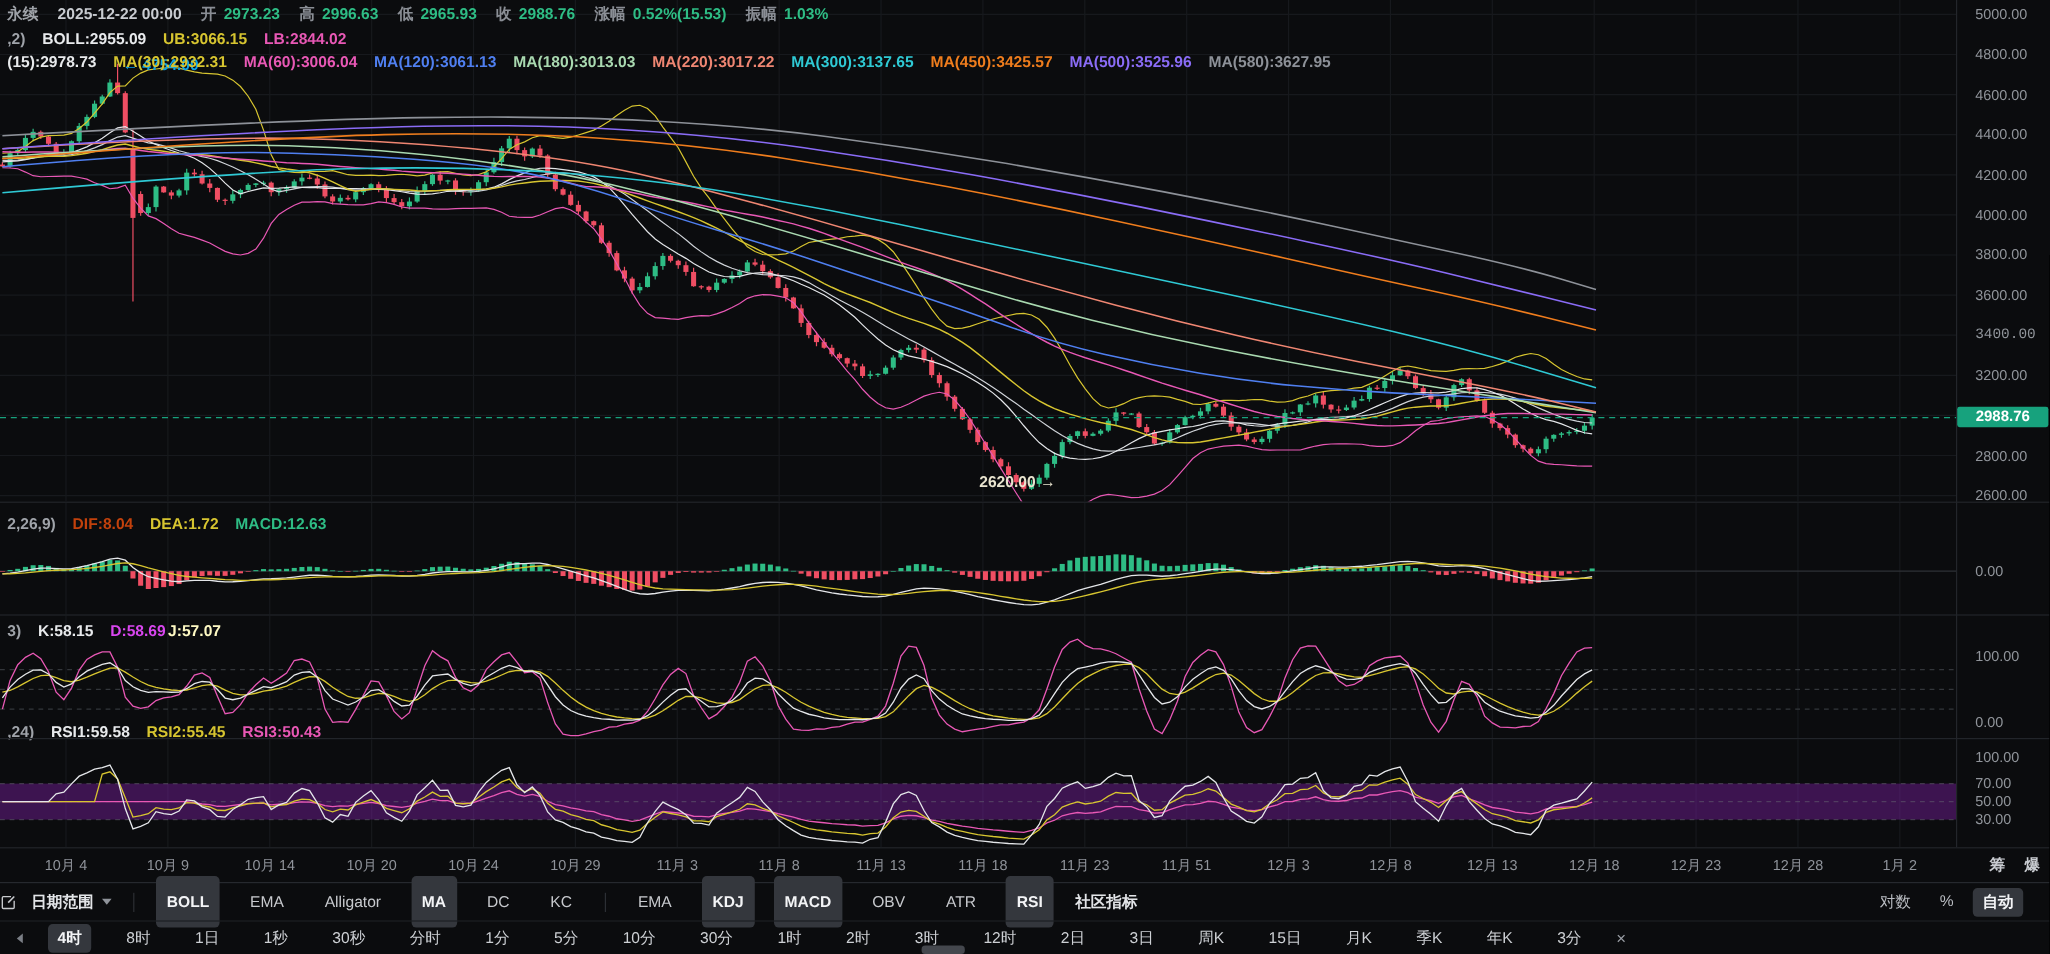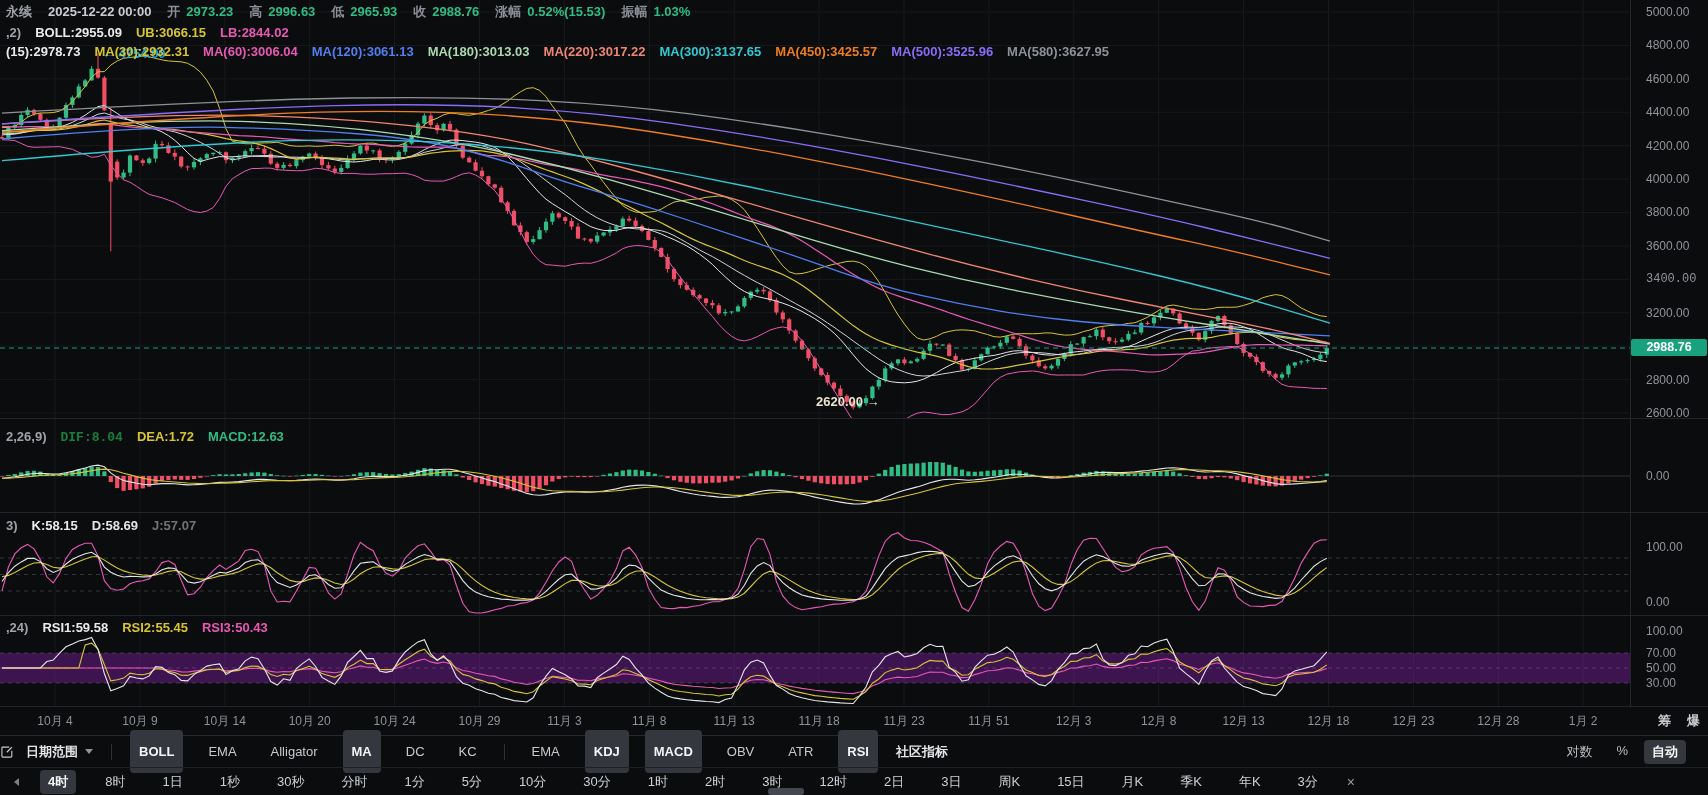--- a/index.html
+++ b/index.html
@@ -5,21 +5,21 @@
   html,body{margin:0;padding:0;background:#000;}
   #app{position:relative;width:1708px;height:795px;background:#0b0c0e;overflow:hidden;
        font-family:"Liberation Sans","DejaVu Sans",sans-serif;-webkit-font-smoothing:antialiased;}
   svg{position:absolute;left:0;display:block;}
   .hdr{position:absolute;left:6px;font-size:13px;font-weight:600;white-space:nowrap;z-index:6;pointer-events:none;}
   #hdr1{top:3px;}
   #hdr2{top:25px;}
   #hdr3{top:44px;}
   #macd-row{top:429px;}
   #kdj-row{top:518px;}
-  #rsi-row{top:620px;}
+  #rsi-row{top:602px;}
   .ann{position:absolute;font-size:13px;font-weight:700;z-index:4;pointer-events:none;white-space:nowrap;}
   #ann-high{left:102px;top:46px;color:#0ea5e9;}
   #ann-low{left:816px;top:394px;color:#e9e4cf;}
   .hsep{position:absolute;left:0;width:1708px;height:1px;background:#22252a;z-index:7;}
   #axis{position:absolute;left:1630px;top:0;width:78px;height:706px;border-left:1px solid #23262b;z-index:5;}
   .axlbl{position:absolute;left:15px;font-size:12px;color:#90949a;white-space:nowrap;}
   #price-badge{position:absolute;left:1631px;width:76px;height:17px;background:#17a27d;color:#fff;
        font-size:12.5px;font-weight:700;text-align:center;line-height:17px;border-radius:2px;z-index:8;}
   #timeaxis{position:absolute;left:0;top:706px;width:1708px;height:29px;z-index:5;}
   .tick{position:absolute;top:7px;transform:translateX(-50%);font-size:12px;color:#8f939a;white-space:nowrap;}
@@ -807,22 +807,22 @@
       <path d="M2.0 52.0L8.4 52.0L14.8 52.0L21.2 52.0L27.6 52.0L34.0 52.0L40.4 52.0L46.8 52.0L53.2 52.0L59.6 52.0L66.0 52.0L72.4 52.0L78.8 52.0L85.2 29.0L91.6 27.2L98.0 33.1L104.4 48.7L110.8 64.9L117.2 63.7L123.6 62.1L130.0 57.1L136.4 58.2L142.8 58.7L149.2 57.3L155.6 52.8L162.0 53.2L168.4 55.4L174.8 56.5L181.2 59.2L187.6 59.4L194.0 57.2L200.4 55.6L206.8 53.8L213.2 53.3L219.6 53.0L226.0 56.4L232.4 55.1L238.8 54.4L245.2 51.6L251.6 50.0L258.0 50.4L264.4 53.4L270.8 58.6L277.2 60.5L283.6 58.3L290.0 59.0L296.4 54.7L302.8 52.4L309.2 50.3L315.6 53.0L322.0 57.6L328.4 59.5L334.8 61.3L341.2 58.0L347.6 51.6L354.0 48.2L360.4 44.1L366.8 47.6L373.2 47.5L379.6 53.2L386.0 53.8L392.4 53.2L398.8 48.3L405.2 43.7L411.6 39.8L418.0 35.6L424.4 33.2L430.8 40.3L437.2 43.8L443.6 41.3L450.0 45.0L456.4 53.4L462.8 58.4L469.2 60.0L475.6 62.9L482.0 64.6L488.4 66.9L494.8 67.9L501.2 71.3L507.6 73.0L514.0 75.4L520.4 76.4L526.8 77.7L533.2 75.8L539.6 70.0L546.0 65.1L552.4 60.6L558.8 61.9L565.2 63.0L571.6 64.8L578.0 68.0L584.4 68.1L590.8 68.8L597.2 64.6L603.6 62.6L610.0 60.6L616.4 58.4L622.8 53.8L629.2 54.8L635.6 57.6L642.0 60.0L648.4 63.8L654.8 66.6L661.2 69.4L667.6 72.4L674.0 74.5L680.4 75.5L686.8 76.3L693.2 77.2L699.6 77.8L706.0 78.5L712.4 78.8L718.8 80.0L725.2 78.7L731.6 78.2L738.0 73.1L744.4 65.5L750.8 60.7L757.2 59.3L763.6 60.1L770.0 64.2L776.4 68.7L782.8 70.7L789.2 73.4L795.6 75.5L802.0 76.9L808.4 78.3L814.8 79.6L821.2 80.3L827.6 81.1L834.0 81.7L840.4 82.4L846.8 82.9L853.2 83.3L859.6 79.8L866.0 75.5L872.4 67.2L878.8 63.0L885.2 56.6L891.6 54.1L898.0 52.2L904.4 54.0L910.8 53.1L917.2 51.7L923.6 47.5L930.0 44.4L936.4 45.1L942.8 45.0L949.2 52.3L955.6 54.6L962.0 59.2L968.4 58.7L974.8 53.2L981.2 49.9L987.6 46.6L994.0 46.0L1000.4 44.2L1006.8 41.3L1013.2 43.2L1019.6 48.5L1026.0 54.1L1032.4 56.6L1038.8 59.5L1045.2 60.5L1051.6 58.5L1058.0 53.8L1064.4 50.5L1070.8 45.4L1077.2 45.1L1083.6 42.0L1090.0 41.6L1096.4 38.6L1102.8 44.8L1109.2 47.6L1115.6 48.0L1122.0 46.7L1128.4 43.4L1134.8 42.7L1141.2 38.0L1147.6 38.3L1154.0 35.7L1160.4 33.9L1166.8 32.5L1173.2 37.5L1179.6 46.1L1186.0 49.4L1192.4 52.6L1198.8 56.9L1205.2 51.2L1211.6 45.8L1218.0 43.6L1224.4 49.5L1230.8 53.9L1237.2 58.6L1243.6 62.1L1250.0 63.4L1256.4 65.2L1262.8 67.9L1269.2 68.8L1275.6 69.8L1282.0 67.2L1288.4 60.9L1294.8 58.8L1301.2 58.0L1307.6 57.2L1314.0 56.3L1320.4 53.2L1326.8 48.9" stroke="#d7c530" fill="none" stroke-width="1.1"></path>
       <path d="M2.0 52.0L8.4 52.0L14.8 52.0L21.2 52.0L27.6 52.0L34.0 52.0L40.4 52.0L46.8 45.5L53.2 44.1L59.6 37.2L66.0 30.8L72.4 28.0L78.8 25.0L85.2 23.6L91.6 21.5L98.0 33.4L104.4 57.8L110.8 74.7L117.2 72.6L123.6 69.7L130.0 60.4L136.4 62.0L142.8 62.9L149.2 59.9L155.6 50.6L162.0 51.4L168.4 56.4L174.8 58.7L181.2 64.4L187.6 64.9L194.0 58.6L200.4 54.6L206.8 50.1L213.2 48.7L219.6 47.9L226.0 58.6L232.4 54.7L238.8 52.7L245.2 44.9L251.6 41.1L258.0 42.8L264.4 53.0L270.8 65.5L277.2 69.1L283.6 62.8L290.0 64.3L296.4 52.6L302.8 47.4L309.2 42.9L315.6 50.5L322.0 61.4L328.4 65.1L334.8 68.4L341.2 59.9L347.6 46.4L354.0 40.5L360.4 34.3L366.8 42.6L373.2 42.5L379.6 55.1L386.0 56.4L392.4 54.9L398.8 44.1L405.2 36.0L411.6 30.6L418.0 25.9L424.4 23.7L430.8 38.0L437.2 44.5L443.6 39.8L450.0 47.0L456.4 60.6L462.8 67.2L469.2 69.3L475.6 72.8L482.0 74.8L488.4 77.3L494.8 78.3L501.2 81.6L507.6 82.9L514.0 84.6L520.4 85.2L526.8 86.0L533.2 81.8L539.6 69.6L546.0 60.1L552.4 52.4L558.8 55.7L565.2 58.7L571.6 63.0L578.0 69.9L584.4 70.1L590.8 71.6L597.2 61.7L603.6 57.1L610.0 53.0L616.4 48.5L622.8 40.2L629.2 43.5L635.6 52.2L642.0 58.8L648.4 67.1L654.8 72.1L661.2 76.2L667.6 79.9L674.0 81.9L680.4 82.9L686.8 83.7L693.2 84.4L699.6 84.9L706.0 85.5L712.4 85.8L718.8 86.6L725.2 83.4L731.6 82.1L738.0 69.1L744.4 53.9L750.8 46.2L757.2 44.0L763.6 46.9L770.0 59.4L776.4 69.5L782.8 73.1L789.2 77.4L795.6 80.1L802.0 81.8L808.4 83.2L814.8 84.5L821.2 85.2L827.6 85.9L834.0 86.4L840.4 86.9L846.8 87.2L853.2 87.5L859.6 79.8L866.0 71.0L872.4 55.9L878.8 49.4L885.2 40.8L891.6 37.8L898.0 35.5L904.4 41.0L910.8 39.6L917.2 37.4L923.6 31.8L930.0 28.3L936.4 30.5L942.8 30.4L949.2 51.1L955.6 56.4L962.0 65.2L968.4 63.8L974.8 51.4L981.2 44.9L987.6 39.2L994.0 38.3L1000.4 35.2L1006.8 31.0L1013.2 36.0L1019.6 48.9L1026.0 59.8L1032.4 63.9L1038.8 68.4L1045.2 69.9L1051.6 64.6L1058.0 53.4L1064.4 46.6L1070.8 37.9L1077.2 37.4L1083.6 32.6L1090.0 32.0L1096.4 28.0L1102.8 42.8L1109.2 48.9L1115.6 49.6L1122.0 46.6L1128.4 39.3L1134.8 37.8L1141.2 30.0L1147.6 30.8L1154.0 27.0L1160.4 24.8L1166.8 23.2L1173.2 35.2L1179.6 52.1L1186.0 57.6L1192.4 62.6L1198.8 68.4L1205.2 55.3L1211.6 44.9L1218.0 41.0L1224.4 52.0L1230.8 59.2L1237.2 66.1L1243.6 70.6L1250.0 72.2L1256.4 74.5L1262.8 77.6L1269.2 78.5L1275.6 79.6L1282.0 73.0L1288.4 59.1L1294.8 54.9L1301.2 53.3L1307.6 51.5L1314.0 49.7L1320.4 43.2L1326.8 35.8" stroke="#e4e6e9" fill="none" stroke-width="1.1"></path>
     </svg>
 
   <div id="hdr1" class="hdr"><span style="color: rgb(159, 163, 169); margin-right: 16px;">永续</span><span style="color: rgb(201, 204, 209); margin-right: 16px;">2025-12-22 00:00</span><span style="color: rgb(138, 142, 149); margin-right: 6px;">开</span><span style="color: rgb(46, 189, 133); margin-right: 16px;">2973.23</span><span style="color: rgb(138, 142, 149); margin-right: 6px;">高</span><span style="color: rgb(46, 189, 133); margin-right: 16px;">2996.63</span><span style="color: rgb(138, 142, 149); margin-right: 6px;">低</span><span style="color: rgb(46, 189, 133); margin-right: 16px;">2965.93</span><span style="color: rgb(138, 142, 149); margin-right: 6px;">收</span><span style="color: rgb(46, 189, 133); margin-right: 16px;">2988.76</span><span style="color: rgb(138, 142, 149); margin-right: 6px;">涨幅</span><span style="color: rgb(46, 189, 133); margin-right: 16px;">0.52%(15.53)</span><span style="color: rgb(138, 142, 149); margin-right: 6px;">振幅</span><span style="color: rgb(46, 189, 133); margin-right: 16px;">1.03%</span></div>
   <div id="hdr2" class="hdr"><span style="color: rgb(159, 163, 169); margin-right: 14px;">,2)</span><span style="color: rgb(232, 234, 236); margin-right: 14px;">BOLL:2955.09</span><span style="color: rgb(215, 197, 48); margin-right: 14px;">UB:3066.15</span><span style="color: rgb(232, 88, 181); margin-right: 14px;">LB:2844.02</span></div>
   <div id="hdr3" class="hdr"><span style="color: rgb(232, 234, 236); margin-right: 14px;">(15):2978.73</span><span style="color: rgb(215, 197, 48); margin-right: 14px;">MA(30):2932.31</span><span style="color: rgb(232, 88, 181); margin-right: 14px;">MA(60):3006.04</span><span style="color: rgb(79, 127, 240); margin-right: 14px;">MA(120):3061.13</span><span style="color: rgb(169, 217, 176); margin-right: 14px;">MA(180):3013.03</span><span style="color: rgb(239, 134, 114); margin-right: 14px;">MA(220):3017.22</span><span style="color: rgb(47, 201, 212); margin-right: 14px;">MA(300):3137.65</span><span style="color: rgb(239, 125, 29); margin-right: 14px;">MA(450):3425.57</span><span style="color: rgb(138, 108, 246); margin-right: 14px;">MA(500):3525.96</span><span style="color: rgb(141, 145, 152); margin-right: 14px;">MA(580):3627.95</span></div>
   <div id="ann-high" class="ann">← 4754.00</div>
   <div id="ann-low" class="ann">2620.00 →</div>
 
-  <div id="macd-row" class="hdr"><span style="color: rgb(159, 163, 169); margin-right: 14px;">2,26,9)</span><span style="color: #15803d; margin-right: 14px; font-family: Liberation Mono, monospace;">DIF:8.04</span><span style="color: rgb(215, 197, 48); margin-right: 14px;">DEA:1.72</span><span style="color: rgb(46, 189, 133); margin-right: 14px;">MACD:12.63</span></div>
-  <div id="kdj-row" class="hdr"><span style="color: rgb(159, 163, 169); margin-right: 14px;">3)</span><span style="color: rgb(232, 234, 236); margin-right: 14px;">K:58.15</span><span style="color: #e5e5e5; margin-right: 14px;">D:58.69</span><span style="color: #737373; margin-right: 20px;">J:57.07</span></div>
+  <div id="macd-row" class="hdr"><span style="color: rgb(159, 163, 169); margin-right: 14px;">2,26,9)</span><span style="color: #c2410c; margin-right: 14px;">DIF:8.04</span><span style="color: rgb(215, 197, 48); margin-right: 14px;">DEA:1.72</span><span style="color: rgb(46, 189, 133); margin-right: 14px;">MACD:12.63</span></div>
+  <div id="kdj-row" class="hdr"><span style="color: rgb(159, 163, 169); margin-right: 14px;">3)</span><span style="color: rgb(232, 234, 236); margin-right: 14px;">K:58.15</span><span style="color: #d946ef; margin-right: 2px;">D:58.69</span><span style="color: #fef9c3; margin-right: 20px;">J:57.07</span></div>
   <div id="rsi-row" class="hdr"><span style="color: rgb(159, 163, 169); margin-right: 14px;">,24)</span><span style="color: rgb(232, 234, 236); margin-right: 14px;">RSI1:59.58</span><span style="color: rgb(215, 197, 48); margin-right: 14px;">RSI2:55.45</span><span style="color: rgb(232, 88, 181); margin-right: 14px;">RSI3:50.43</span></div>
 
   <div class="hsep" style="top:418px;"></div>
   <div class="hsep" style="top:512px;"></div>
   <div class="hsep" style="top:615px;"></div>
   <div class="hsep" style="top:706px;"></div>
 
   <div id="axis">
       <div class="axlbl" style="top: 5px;">5000.00</div>
       <div class="axlbl" style="top: 38.416px;">4800.00</div>

